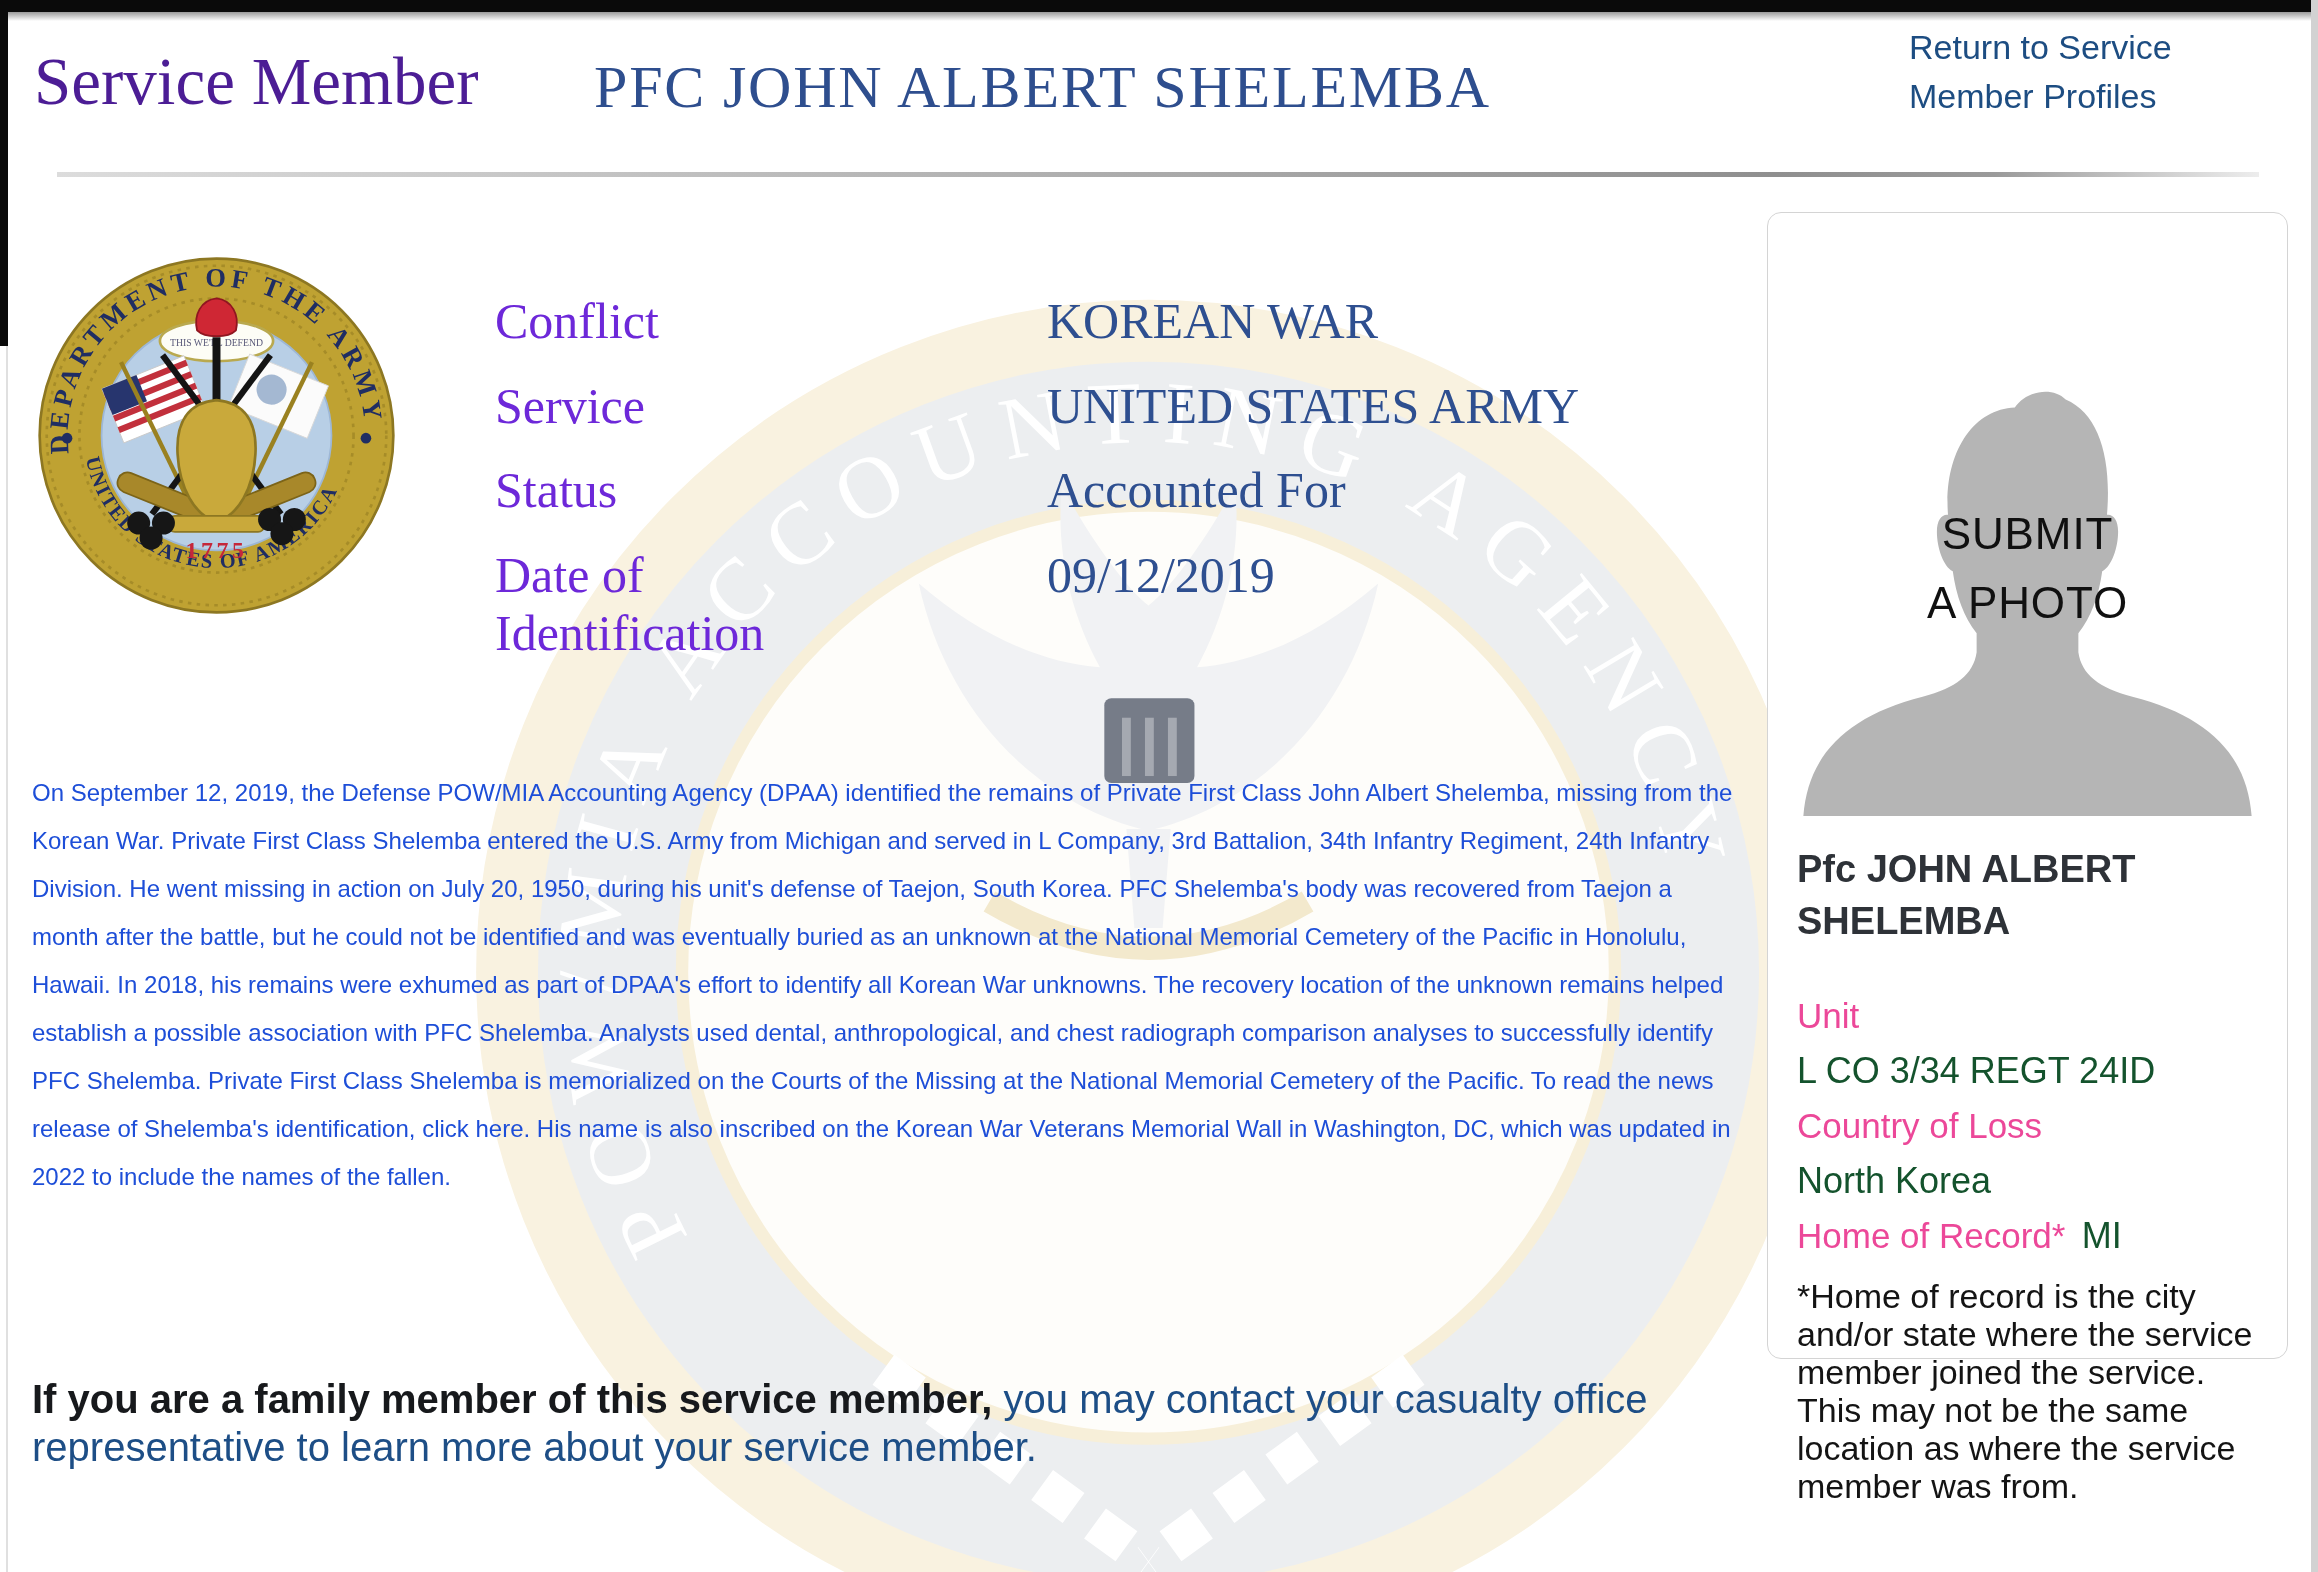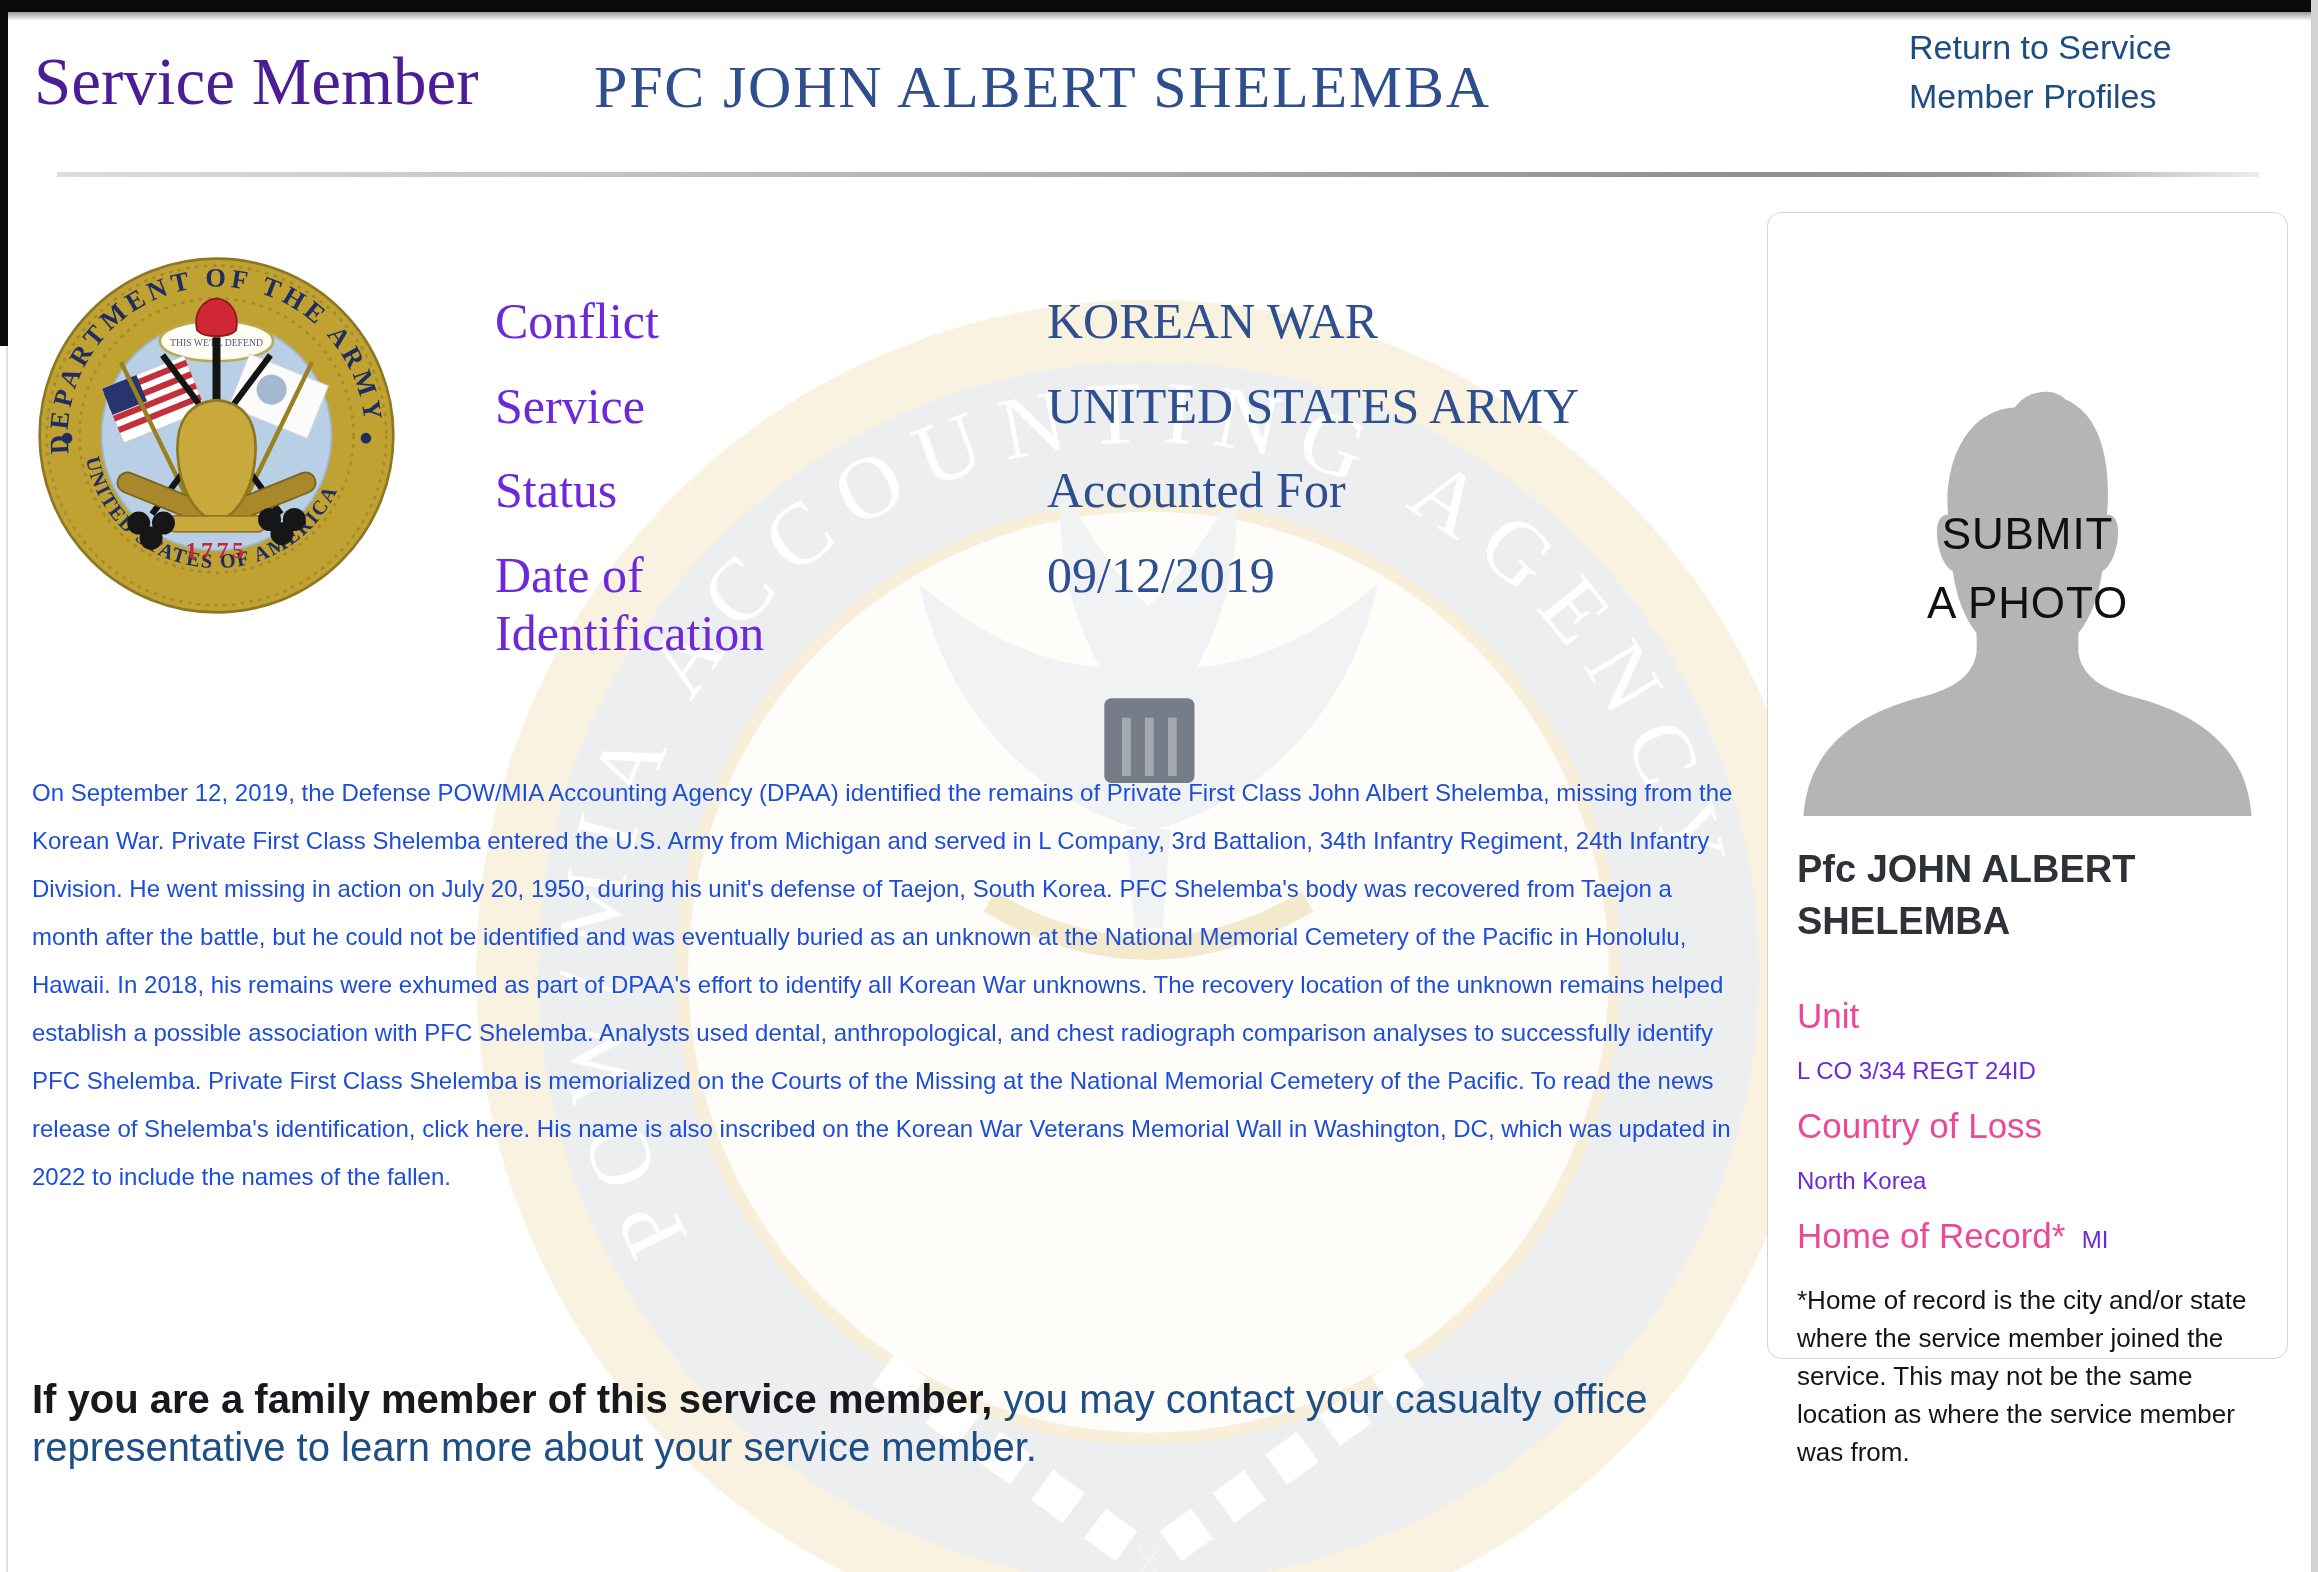--- a/index.html
+++ b/index.html
@@ -39,23 +39,23 @@
   
   .card{position:absolute;left:1767px;top:212px;width:521px;height:1147px;box-sizing:border-box;
         background:#ffffff;border:1.8px solid #d4d4d4;border-radius:14px;padding:17.7px 29px 0 29px;z-index:8;}
   .photo{position:relative;height:573px;margin-top:12.4px;cursor:pointer;}
   .photo svg{position:absolute;left:0;top:0;width:100%;height:100%;}
   .photo-text{position:absolute;left:0;top:256px;width:100%;text-align:center;color:#101010;
         font-size:44px;line-height:69px;font-weight:500;letter-spacing:0.9px;}
   .card-name{margin-top:26.5px;font-size:38px;line-height:52px;font-weight:bold;color:#2e3238;}
   .card-fields{margin-top:41px;}
   .card-label{font-size:35px;line-height:55px;color:#ec4899;}
-  .card-link{font-size:24px;line-height:55px;color:#6d28d9;text-decoration:none;cursor:pointer;display:inline-block;}
+  .card-link{font-size:36px;line-height:55px;color:#14532d;text-decoration:none;cursor:pointer;display:inline-block;}
   .inline-field .card-link{margin-left:12.4px;}
-  .card-footnote{margin-top:14px;font-size:26px;line-height:38px;color:#141414;}
+  .card-footnote{margin-top:14px;font-size:34px;line-height:38px;color:#141414;}
 
   .watermark{position:absolute;left:424px;top:283px;z-index:1;pointer-events:none;}
   .army-seal{position:absolute;left:37px;top:256px;z-index:4;}
   a{color:inherit;}
 </style>
 </head>
 <body>
 
 <div id="page">
 

